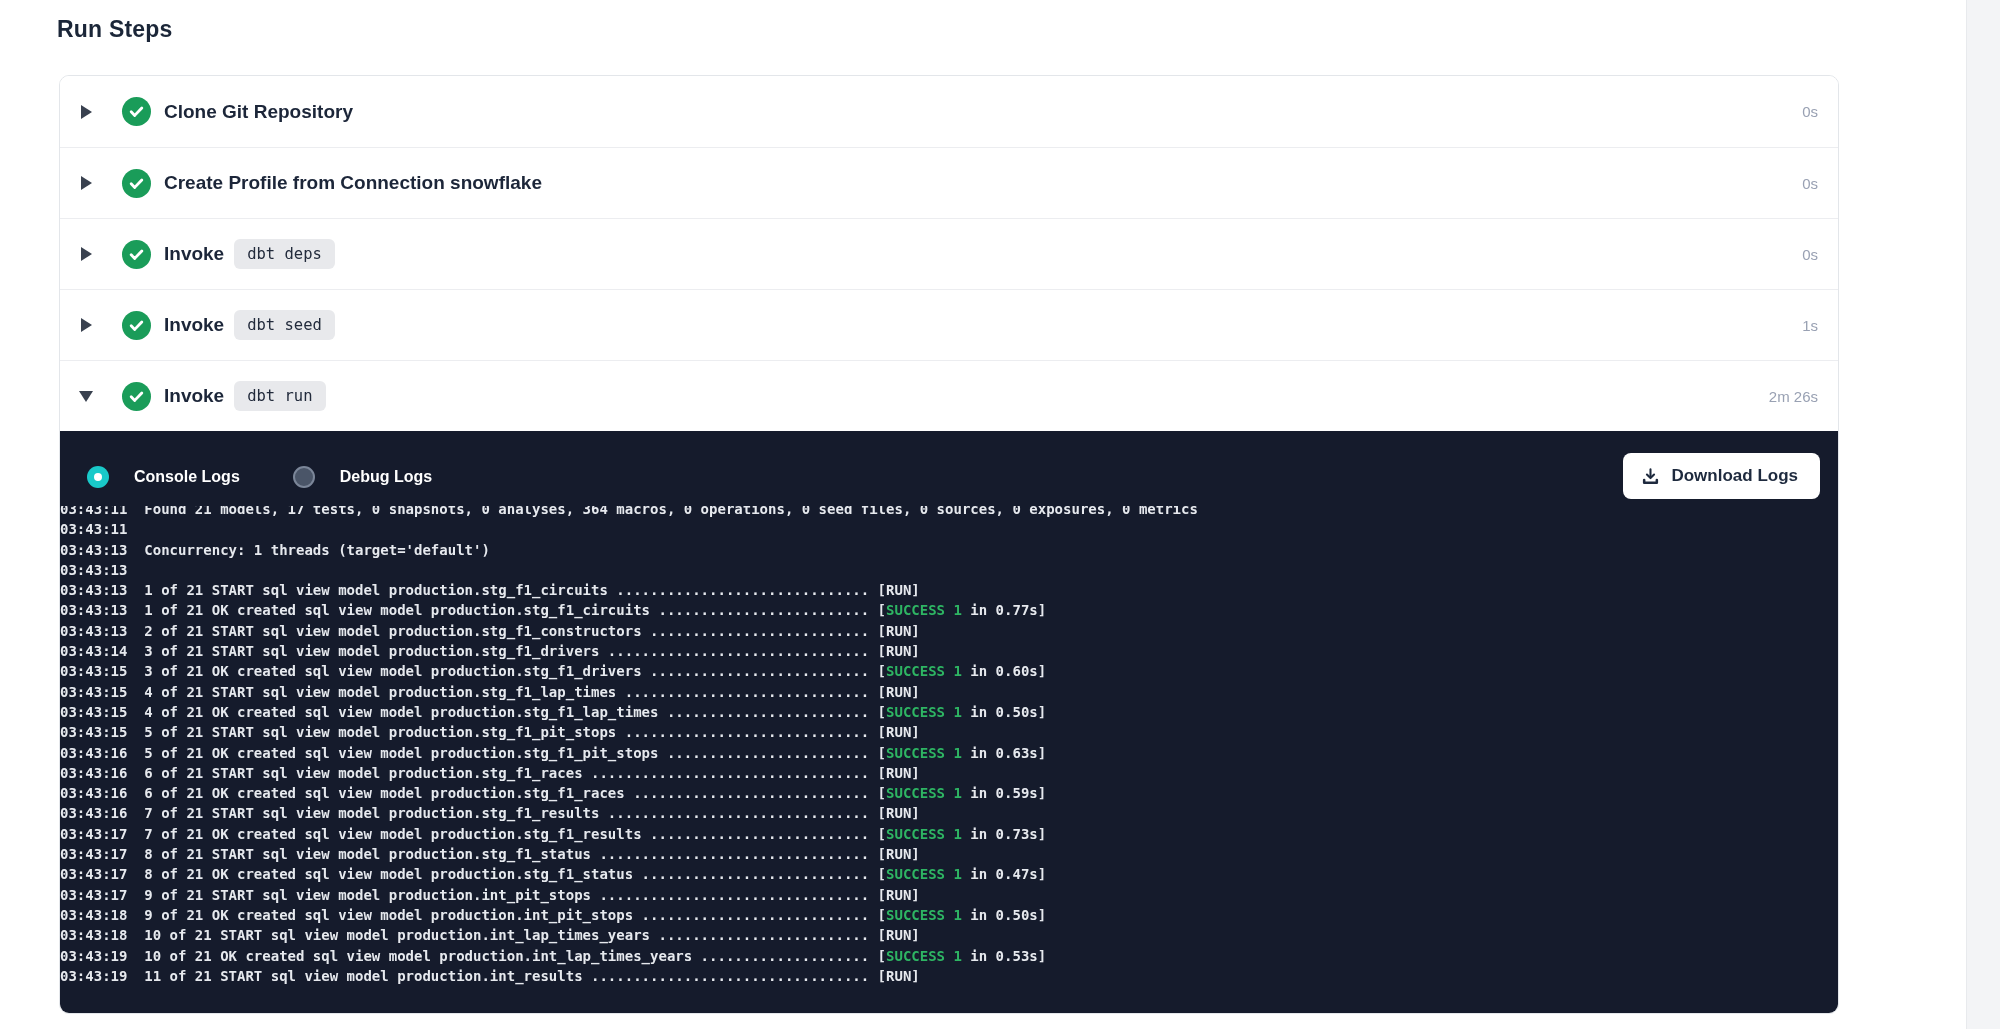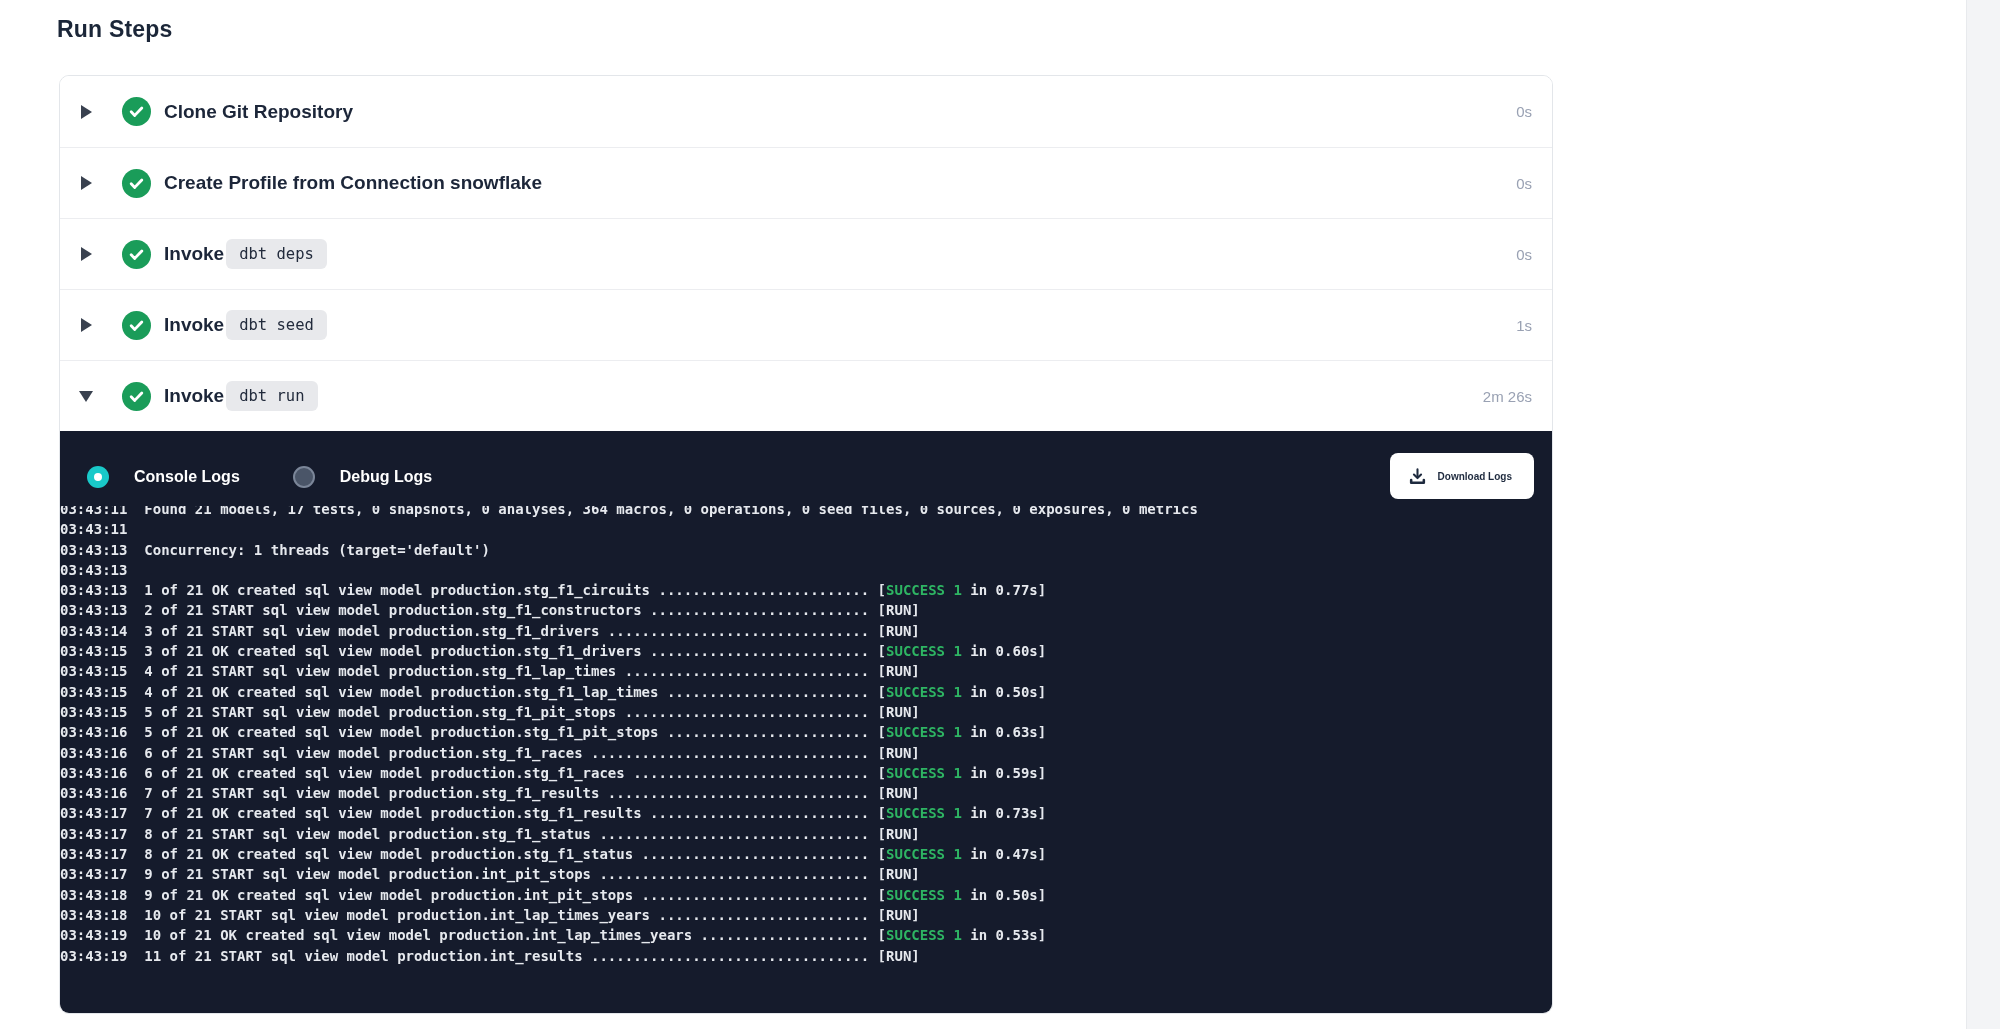--- a/index.html
+++ b/index.html
@@ -10,59 +10,59 @@
   }
   .right-gutter{
     position:absolute;top:0;right:0;width:33px;height:1029px;
     background:#f3f4f6;border-left:1px solid #e8eaed;
   }
   .page-title{
     position:absolute;left:57px;top:16px;
     font-size:23px;font-weight:700;color:#1b2638;letter-spacing:.2px;
   }
   .steps-card{
-    position:absolute;left:59px;top:75px;width:1494px;height:939px;
+    position:absolute;left:59px;top:75px;width:1780px;height:939px;
     background:#ffffff;border:1px solid #e3e6ea;border-radius:10px;
     box-sizing:border-box;overflow:hidden;
   }
   .step-row{
     display:flex;align-items:center;height:71px;box-sizing:border-box;
     padding:0 20px 0 18px;background:#fff;cursor:pointer;
   }
   .step-row + .step-row{border-top:1px solid #ecedf0;}
   .chev-box{width:16px;display:flex;align-items:center;justify-content:center;flex:0 0 16px;}
   .chev-right{width:0;height:0;border-left:11px solid #39414f;border-top:7px solid transparent;border-bottom:7px solid transparent;}
   .chev-down{width:0;height:0;border-top:11px solid #39414f;border-left:7px solid transparent;border-right:7px solid transparent;}
   .status-ico{
     width:29px;height:29px;border-radius:50%;flex:0 0 29px;
     display:flex;align-items:center;justify-content:center;margin-left:28px;
   }
   .step-label{margin-left:13px;font-size:19px;font-weight:700;color:#1c2639;}
   .cmd-badge{
-    margin-left:2px;height:30px;line-height:30px;padding:0 13px;border-radius:6px;
+    margin-left:10px;height:30px;line-height:30px;padding:0 13px;border-radius:6px;
     background:#e8e9ec;color:#222b3c;font-family:"DejaVu Sans Mono",monospace;
     font-size:15.5px;font-weight:500;white-space:pre;
   }
   .step-duration{margin-left:auto;font-size:15px;color:#99a1b3;}
   .log-panel{
     position:relative;width:100%;height:584px;background:#151b2c;
     border-radius:0 0 9px 9px;box-sizing:border-box;
   }
   .radio-group{position:absolute;left:27px;top:35px;display:flex;align-items:center;gap:0;}
   .radio-item{display:flex;align-items:center;cursor:pointer;}
   .radio-item + .radio-item{margin-left:53px;}
   .radio-circle{width:22px;height:22px;border-radius:50%;box-sizing:border-box;display:flex;align-items:center;justify-content:center;}
   .radio-circle.on{background:#19c9c9;}
   .radio-circle.on .dot{width:8px;height:8px;border-radius:50%;background:#ffffff;}
   .radio-circle.off{background:#4a5568;border:2.5px solid #7b8699;}
   .radio-label{margin-left:25px;color:#ffffff;font-size:16px;font-weight:700;}
   .dl-btn{
     position:absolute;top:22px;right:18px;height:46px;padding:0 22px 0 18px;
     background:#ffffff;border:none;border-radius:8px;display:flex;align-items:center;
-    font-family:"Liberation Sans",sans-serif;font-size:10px;font-weight:700;color:#1e2a3e;cursor:pointer;
+    font-family:"Liberation Sans",sans-serif;font-size:17px;font-weight:700;color:#1e2a3e;cursor:pointer;
   }
   .dl-btn svg{margin-right:11px;}
   .log-view{
     position:absolute;left:0;right:0;top:75px;bottom:1px;overflow:hidden;
     box-sizing:border-box;
   }
   .log-lines{margin-top:-7px;}
   .log-line{
     font-family:"DejaVu Sans Mono",monospace;font-size:14px;font-weight:700;
     line-height:20.3px;color:#e6e9ee;white-space:pre;
@@ -171,20 +171,21 @@
       </svg>
       <span>Download Logs</span>
     </button>
 
     <div class="log-view">
       <div class="log-lines" id="log-lines">
           <div class="log-line"><span>03:43:11</span><span>  Found 21 models, 17 tests, 0 snapshots, 0 analyses, 364 macros, 0 operations, 0 seed files, 0 sources, 0 exposures, 0 metrics</span></div>
           <div class="log-line"><span>03:43:11</span><span>  </span></div>
           <div class="log-line"><span>03:43:13</span><span>  Concurrency: 1 threads (target='default')</span></div>
           <div class="log-line"><span>03:43:13</span><span>  </span></div>
+          <div class="log-line"><span>03:43:13</span><span>  1 of 21 START sql view model production.stg_f1_circuits .............................. </span><span>[RUN]</span></div>
           <div class="log-line"><span>03:43:13</span><span>  1 of 21 OK created sql view model production.stg_f1_circuits ......................... </span><span>[<span class="ok">SUCCESS 1</span> in 0.77s]</span></div>
           <div class="log-line"><span>03:43:13</span><span>  2 of 21 START sql view model production.stg_f1_constructors .......................... </span><span>[RUN]</span></div>
           <div class="log-line"><span>03:43:14</span><span>  3 of 21 START sql view model production.stg_f1_drivers ............................... </span><span>[RUN]</span></div>
           <div class="log-line"><span>03:43:15</span><span>  3 of 21 OK created sql view model production.stg_f1_drivers .......................... </span><span>[<span class="ok">SUCCESS 1</span> in 0.60s]</span></div>
           <div class="log-line"><span>03:43:15</span><span>  4 of 21 START sql view model production.stg_f1_lap_times ............................. </span><span>[RUN]</span></div>
           <div class="log-line"><span>03:43:15</span><span>  4 of 21 OK created sql view model production.stg_f1_lap_times ........................ </span><span>[<span class="ok">SUCCESS 1</span> in 0.50s]</span></div>
           <div class="log-line"><span>03:43:15</span><span>  5 of 21 START sql view model production.stg_f1_pit_stops ............................. </span><span>[RUN]</span></div>
           <div class="log-line"><span>03:43:16</span><span>  5 of 21 OK created sql view model production.stg_f1_pit_stops ........................ </span><span>[<span class="ok">SUCCESS 1</span> in 0.63s]</span></div>
           <div class="log-line"><span>03:43:16</span><span>  6 of 21 START sql view model production.stg_f1_races ................................. </span><span>[RUN]</span></div>
           <div class="log-line"><span>03:43:16</span><span>  6 of 21 OK created sql view model production.stg_f1_races ............................ </span><span>[<span class="ok">SUCCESS 1</span> in 0.59s]</span></div>

